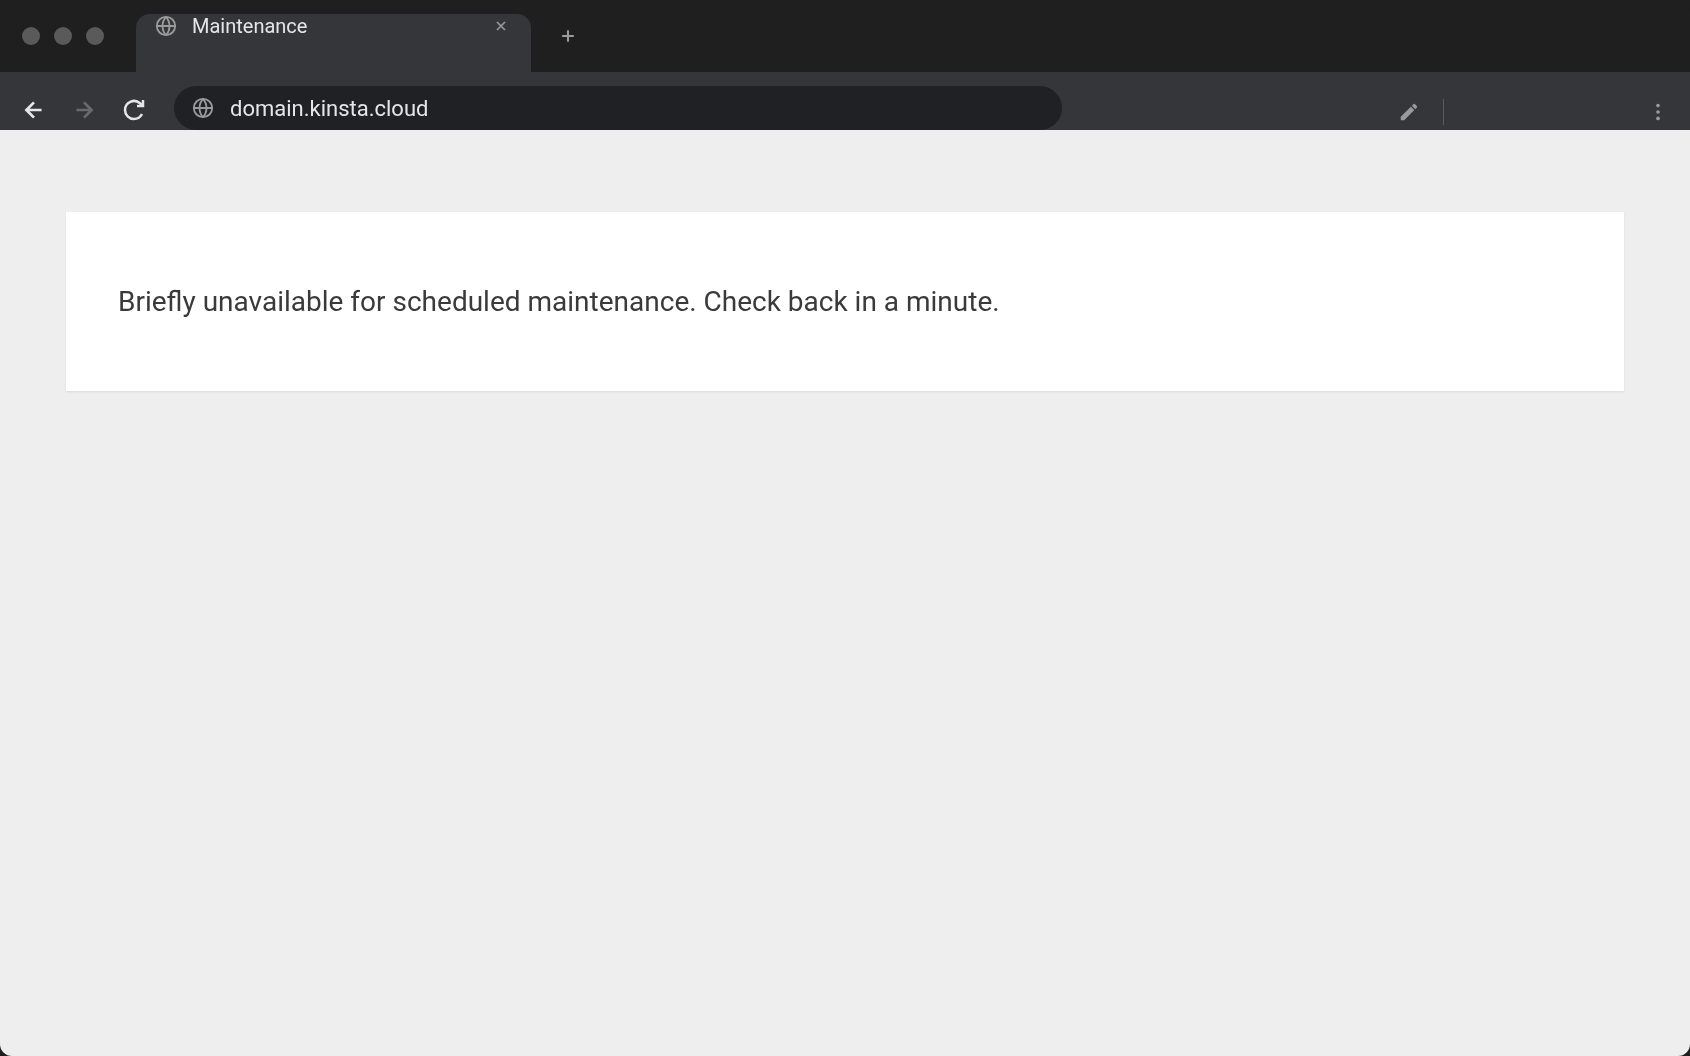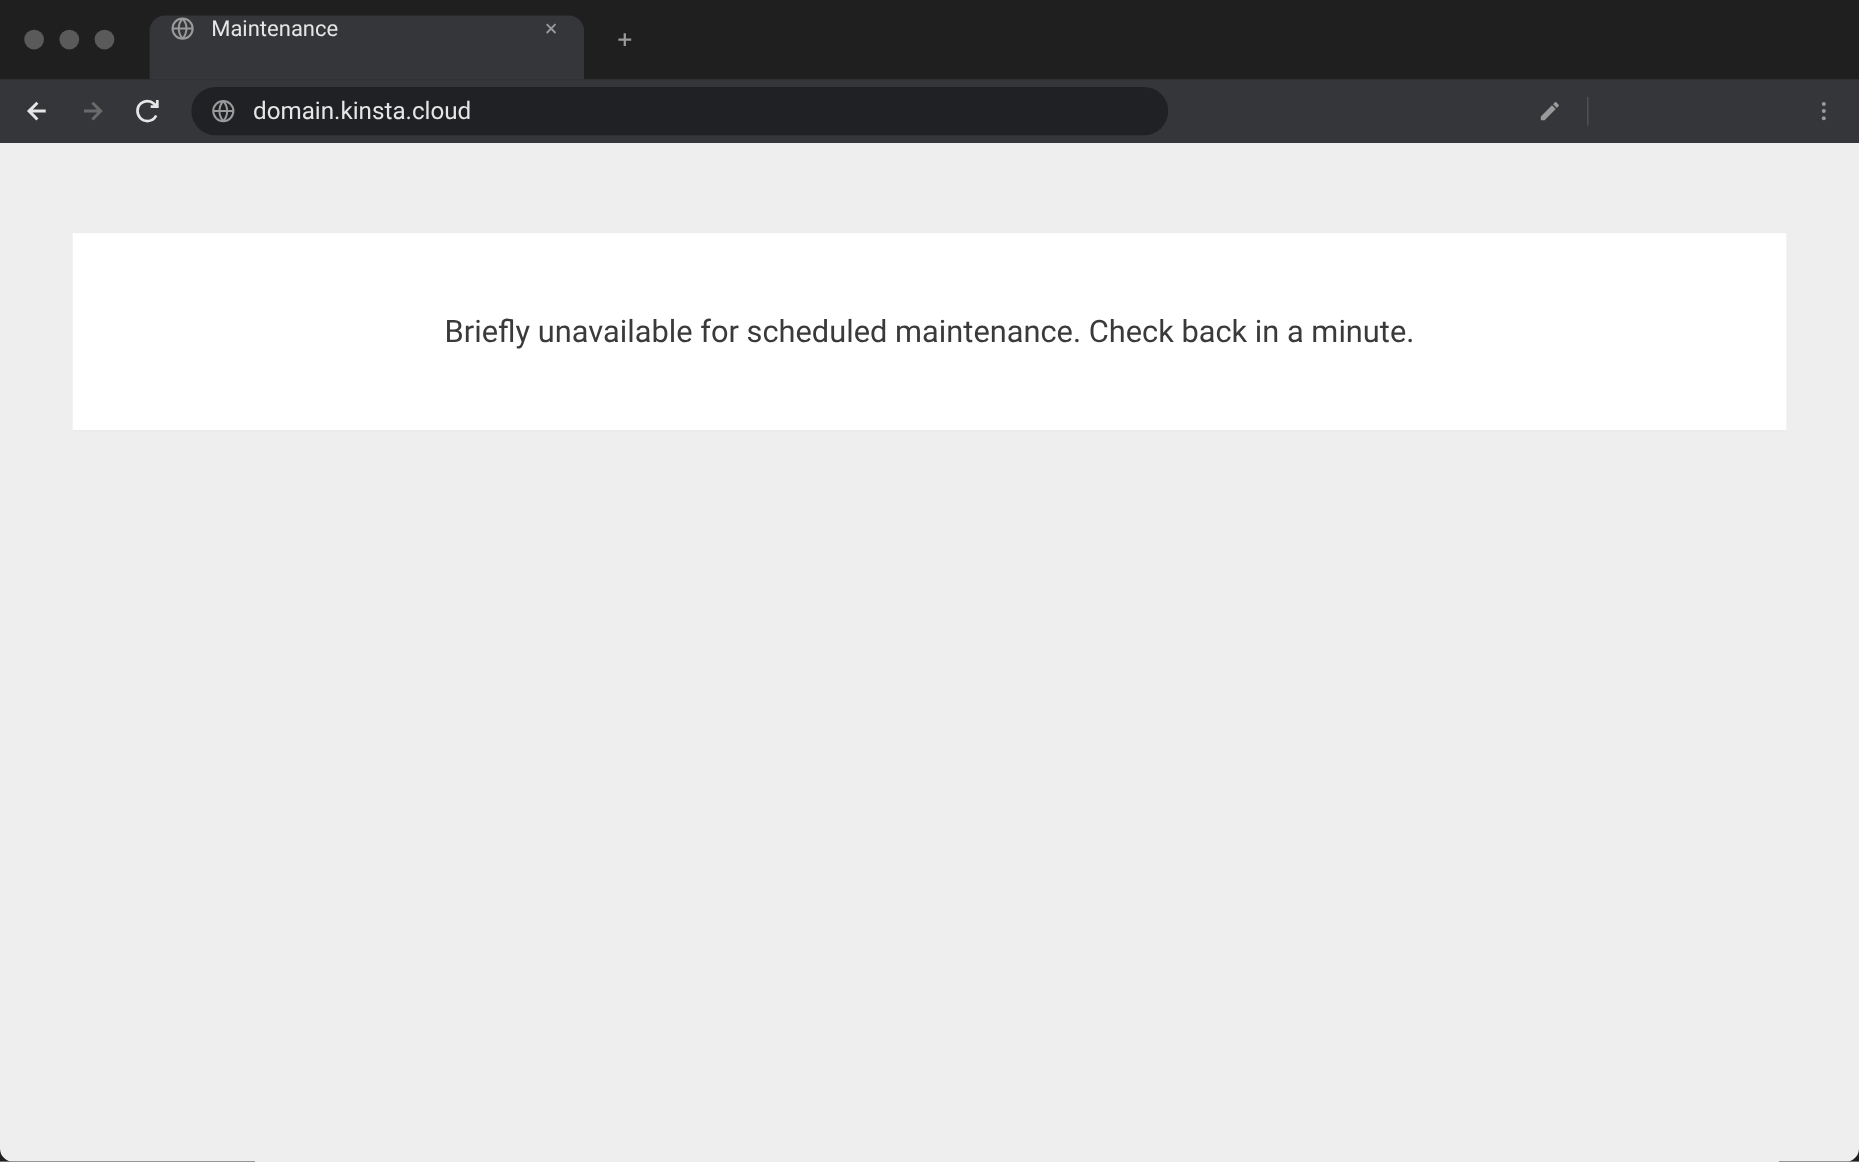--- a/index.html
+++ b/index.html
@@ -87,21 +87,21 @@
       align-items: center;
       justify-content: center;
       cursor: pointer;
     }
 
     
     .toolbar {
       height: 58px;
       background: #35363a;
       display: flex;
-      align-items: center;
+      align-items: flex-end;
       padding: 0 14px;
       gap: 10px;
     }
 
     .nav-button {
       width: 40px;
       height: 40px;
       display: flex;
       align-items: center;
       justify-content: center;
@@ -170,21 +170,20 @@
     .page-content {
       background: #eeeeee;
       height: calc(100% - 130px);
       padding: 82px 66px;
     }
 
     .message-box {
       background: #ffffff;
       padding: 70px 52px 70px 52px;
       box-shadow: 0 1px 2px rgba(0,0,0,0.08);
-      text-align: center;
     }
 
     .message-text {
       color: #3a3a3a;
       font-size: 28px;
       line-height: 1.4;
     }
 
     svg {
       display: block;

